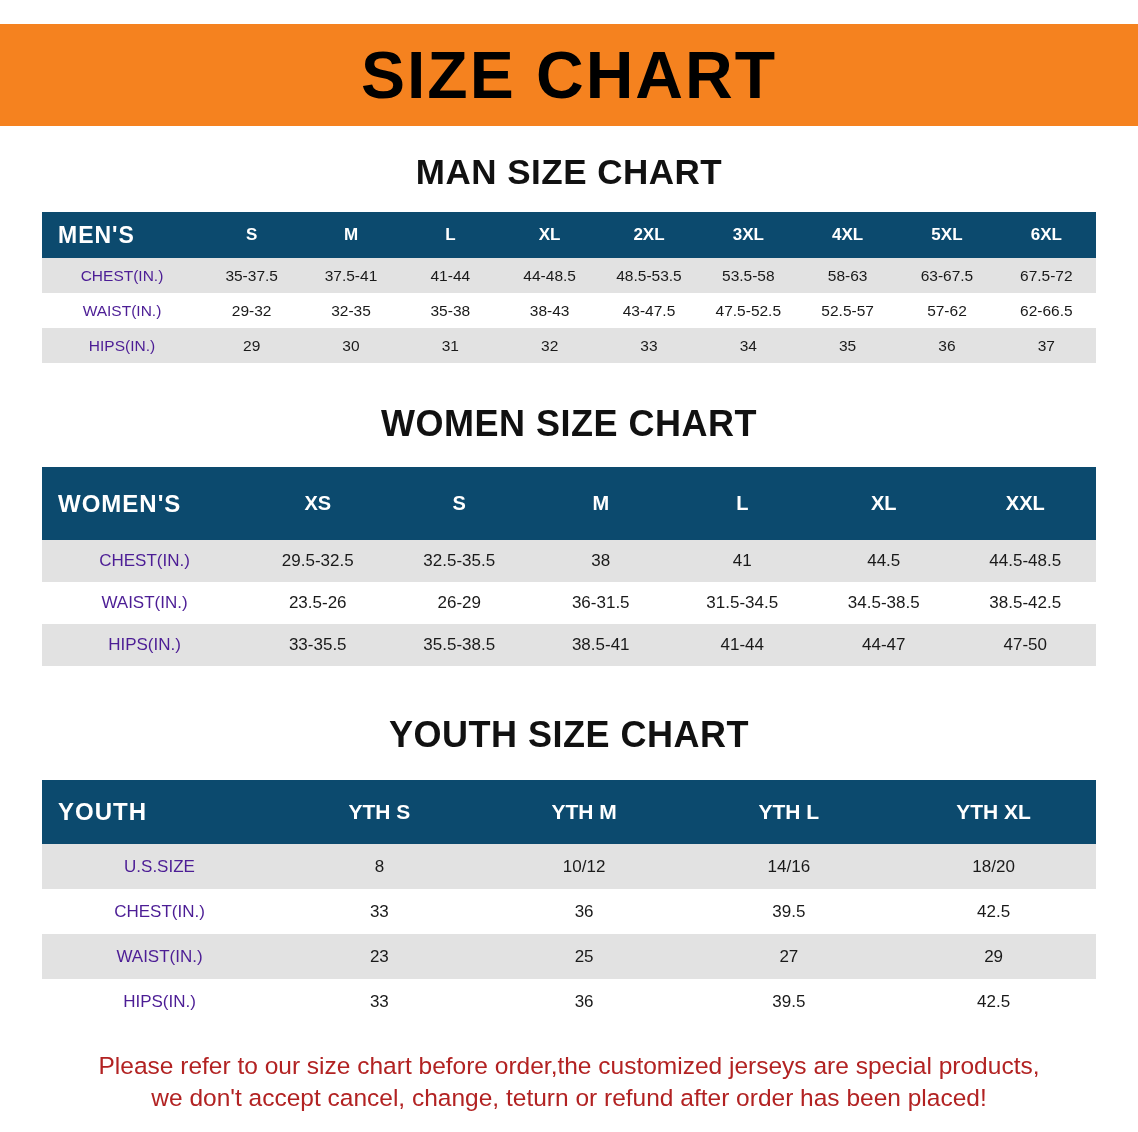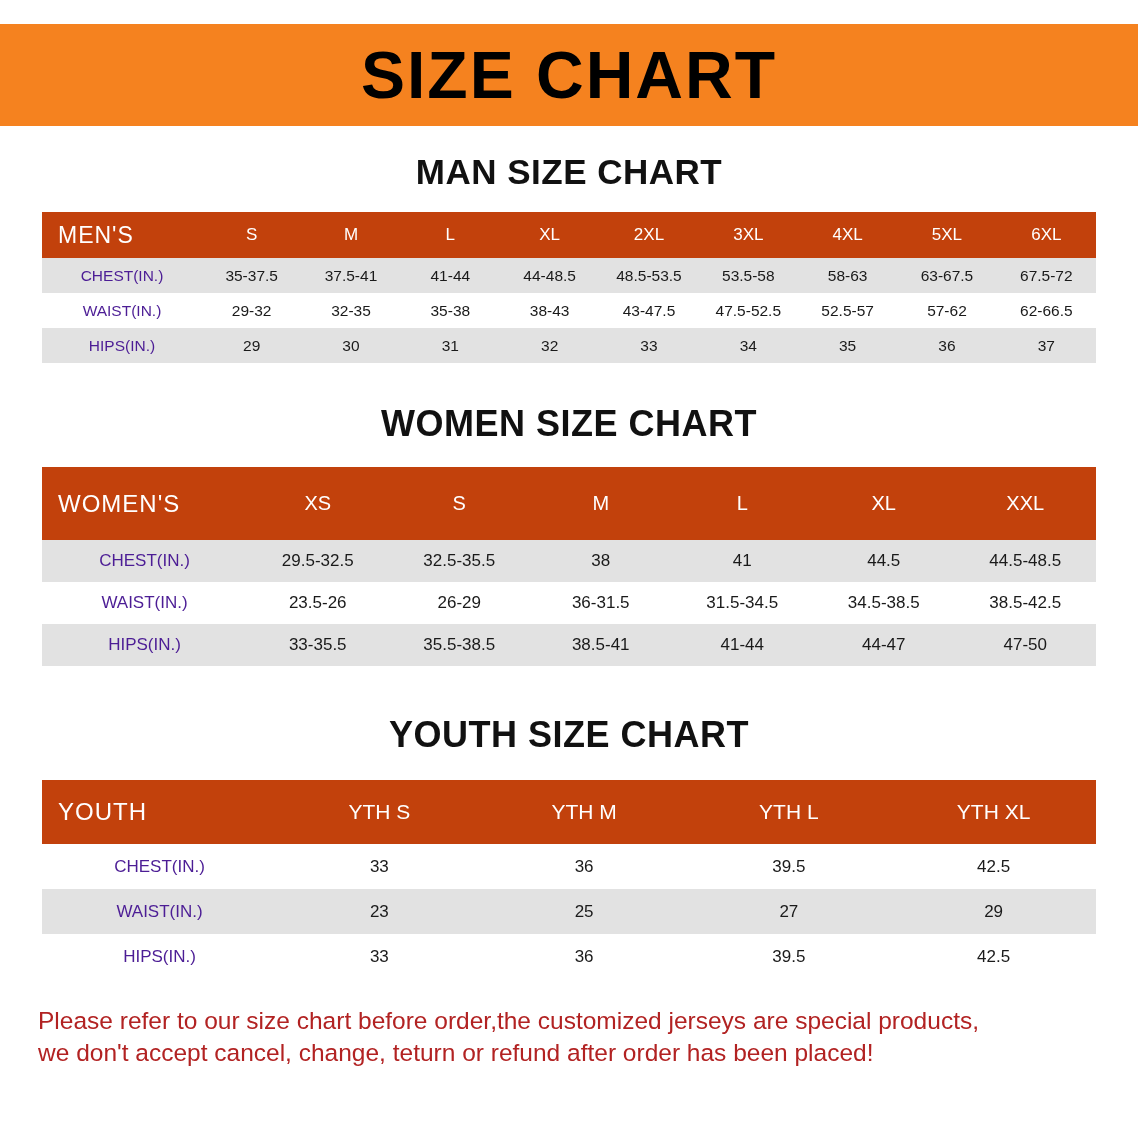--- a/index.html
+++ b/index.html
@@ -51,23 +51,23 @@
   
   .table-wrap {
     margin: 0 42px;
   }
   table.size {
     width: 100%;
     border-collapse: collapse;
     table-layout: fixed;
   }
   table.size thead th {
-    background: #c2410c;
+    background: #0c4a6e;
     color: #ffffff;
-    font-weight: normal;
+    font-weight: bold;
     text-align: center;
     white-space: nowrap;
   }
   table.size thead th.rowhead {
     text-align: left;
     padding-left: 16px;
     letter-spacing: 1px;
   }
   table.size td {
     text-align: center;
@@ -96,21 +96,21 @@
 
   
   #youth-table thead th { font-size: 21px; height: 64px; }
   #youth-table thead th.rowhead { font-size: 24px; }
   #youth-table td { font-size: 17px; height: 45px; }
   #youth-table col.c0 { width: 235px; }
 
   
   .note {
     margin: 26px 38px 12px 38px;
-    text-align: left;
+    text-align: center;
     color: #B22222;
     font-size: 24.5px;
     line-height: 1.32;
     font-family: "Liberation Sans", sans-serif;
   }
   .note span { display: block; }
 </style>
 </head>
 <body>
 
@@ -256,20 +256,27 @@
     <thead>
       <tr>
         <th class="rowhead">YOUTH</th>
         <th>YTH S</th>
         <th>YTH M</th>
         <th>YTH L</th>
         <th>YTH XL</th>
       </tr>
     </thead>
     <tbody>
+      <tr class="shade">
+        <td class="rowlabel">U.S.SIZE</td>
+        <td>8</td>
+        <td>10/12</td>
+        <td>14/16</td>
+        <td>18/20</td>
+      </tr>
       <tr class="plain">
         <td class="rowlabel">CHEST(IN.)</td>
         <td>33</td>
         <td>36</td>
         <td>39.5</td>
         <td>42.5</td>
       </tr>
       <tr class="shade">
         <td class="rowlabel">WAIST(IN.)</td>
         <td>23</td>

